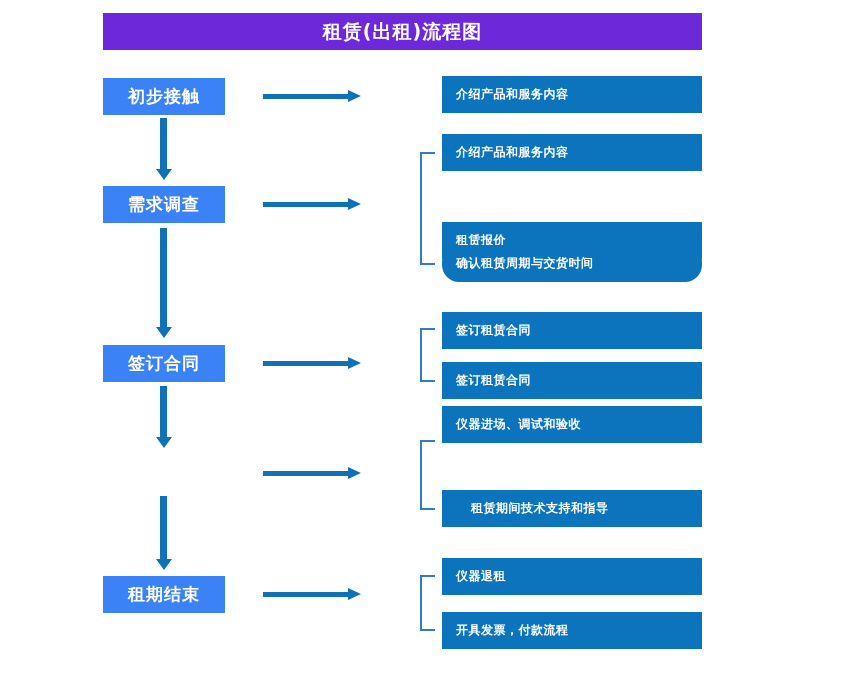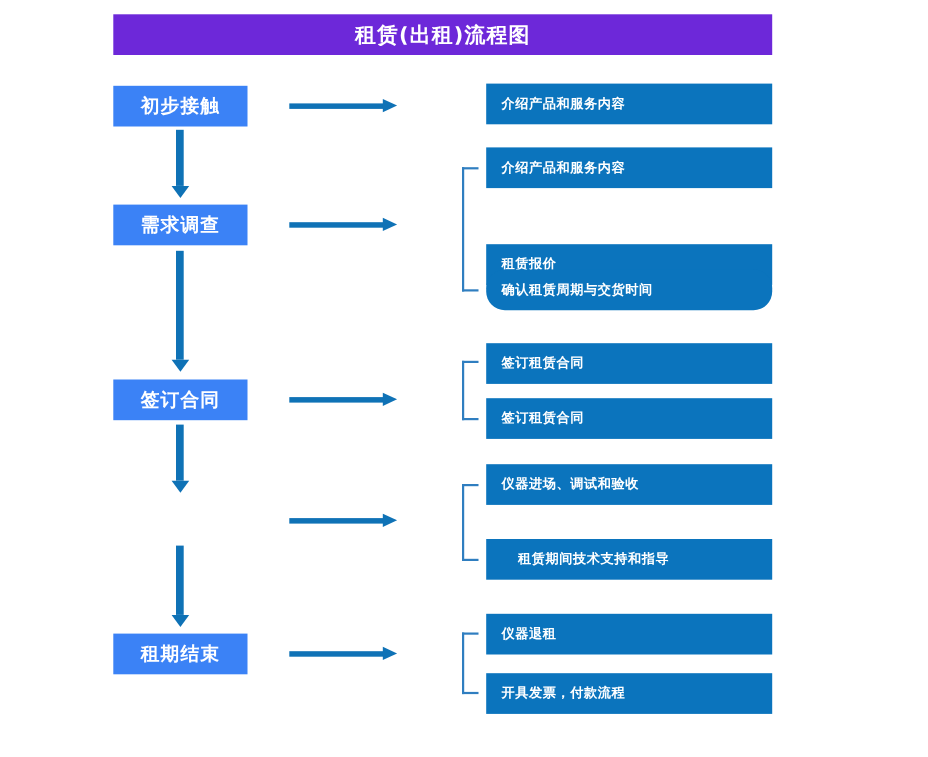--- a/index.html
+++ b/index.html
@@ -186,18 +186,18 @@
   <div class="bracket" style="top:328px;height:54px;"></div>
   <div class="bracket" style="top:440px;height:70px;"></div>
   <div class="bracket" style="top:575px;height:56px;"></div>
 
   <div class="detail-box" style="top:76px;">介绍产品和服务内容</div>
   <div class="detail-box" style="top:134px;">介绍产品和服务内容</div>
   <div class="detail-box" style="top:186px;margin-top:36px;">租赁报价</div>
   <div class="detail-box" style="top:245px;border-radius:17px;">确认租赁周期与交货时间</div>
   <div class="detail-box" style="top:312px;">签订租赁合同</div>
   <div class="detail-box" style="top:362px;">签订租赁合同</div>
-  <div class="detail-box" style="top:422px;">仪器进场、调试和验收</div>
+  <div class="detail-box" style="top:406px;">仪器进场、调试和验收</div>
   <div class="detail-box" style="top:490px;padding-left:29px;">租赁期间技术支持和指导</div>
   <div class="detail-box" style="top:612px;">开具发票，付款流程</div>
   <div class="detail-box" style="top:558px;">仪器退租</div>
 
 </div>
 
 </body></html>

